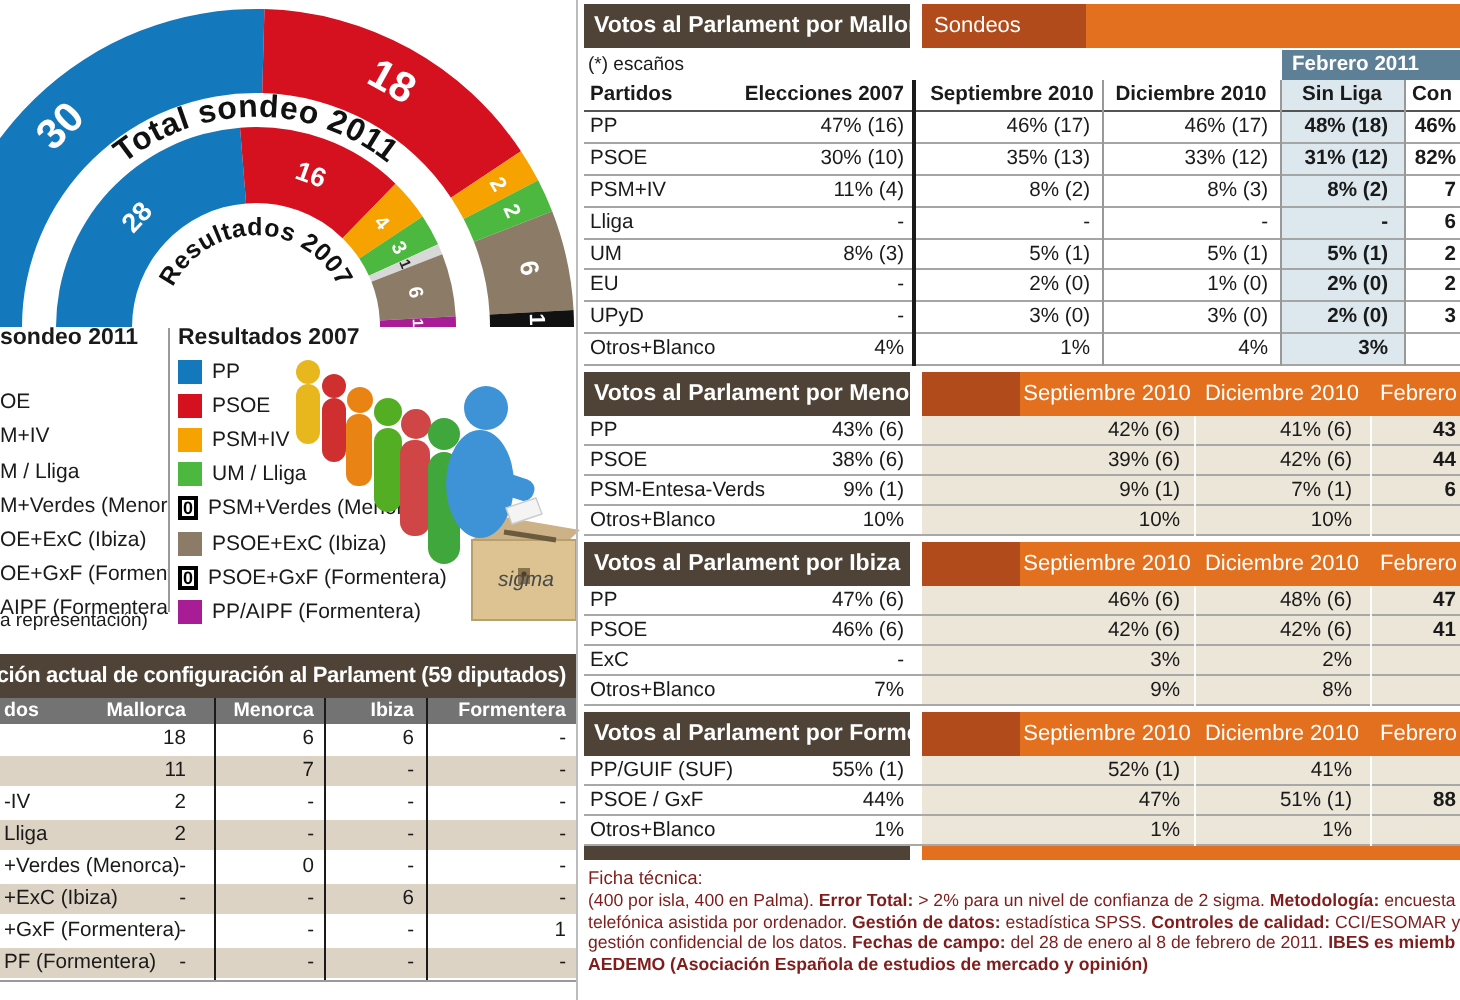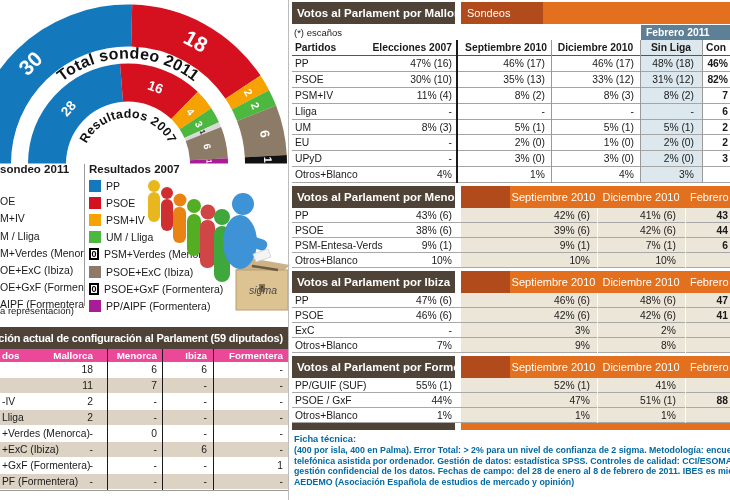--- a/index.html
+++ b/index.html
@@ -19,21 +19,21 @@
   .zbox{width:10px;height:12px;border:2px solid #000;background:#fff;font-size:9px;font-weight:800;
         line-height:9px;text-align:center;color:#000;padding:0;}
   #lg-div{position:absolute;left:84px;top:164px;width:1px;height:142px;background:#9a9a9a;}
   #footnote{position:absolute;left:0;top:305px;font-size:9.5px;}
   #mabb{position:absolute;left:249px;top:284px;font-size:10.5px;font-style:italic;color:#4a4a4a;}
 
   
   #lt-title{position:absolute;left:0;top:327px;width:288px;height:22px;background:#4f4337;overflow:hidden;}
   #lt-title span{position:absolute;right:5px;top:0;line-height:22px;color:#fff;font-weight:bold;
                  font-size:11px;letter-spacing:-0.2px;white-space:nowrap;}
-  #lt-hdr{position:absolute;left:0;top:349px;width:288px;height:13px;background:#ec4899;}
+  #lt-hdr{position:absolute;left:0;top:349px;width:288px;height:13px;background:#737373;}
   #lt-hdr span{position:absolute;top:0;line-height:13px;font-size:9.8px;font-weight:bold;color:#fff;white-space:nowrap;}
   #lt-rows{position:absolute;left:0;top:362px;width:288px;border-bottom:1px solid #9a9a9a;}
   .ltrow{position:relative;height:16px;border-bottom:1px solid #fff;}
   .ltrow:nth-child(even){background:#dcd3c4;}
   .ltrow span{position:absolute;top:0;line-height:15px;font-size:10.3px;white-space:nowrap;}
   .lt-lbl{left:2px;}
   .lt-m{right:195px;} .lt-me{right:131px;} .lt-i{right:81px;} .lt-f{right:5px;}
   .lt-vline{position:absolute;top:349px;width:1px;height:141px;background:#1a1a1a;z-index:2;}
 
   #panel-div{position:absolute;left:288px;top:0;width:1px;height:500px;background:#bcbcbc;}
@@ -57,32 +57,32 @@
   #m-subhdr span{position:absolute;top:0;line-height:15px;font-size:10.3px;font-weight:bold;white-space:nowrap;}
   .sh-part{left:3px;} .sh-el{right:278px;}
   .sh-s{left:169px;width:90px;text-align:center;}
   .sh-d{left:259px;width:89px;text-align:center;}
   .sh-sl{left:348px;width:62px;text-align:center;}
   .sh-con{left:414px;}
   #m-rows{position:absolute;left:0;top:56px;width:438px;z-index:1;}
   .mrow{position:relative;height:15.875px;border-bottom:1px solid #a5a5a5;}
   .cell{position:absolute;top:0;line-height:15px;font-size:10.3px;white-space:nowrap;}
   .c-lbl{left:3px;} .c-el{right:278px;} .c-s{right:185px;} .c-d{right:96px;}
-  .c-sl{right:36px;font-weight:normal;} .c-con{right:2px;font-weight:bold;}
+  .c-sl{right:36px;font-weight:bold;} .c-con{right:2px;font-weight:bold;}
   .vl{position:absolute;top:40px;height:143px;z-index:3;}
   #vl-black{left:164px;width:2px;background:#1a1a1a;}
   .vl-gray{width:1px;background:#999;}
   .irows{position:absolute;left:0;width:438px;}
   .irow{position:relative;height:15px;border-bottom:1px solid #a8a8a8;z-index:1;}
   .beige{position:absolute;left:169px;right:0;top:0;bottom:0;background:#ece6d9;z-index:0;}
   .wline{position:absolute;top:0;bottom:0;width:1px;background:rgba(255,255,255,0.9);z-index:2;}
   .i-s{right:140px;} .i-d{right:54px;} .i-f{right:2px;font-weight:bold;text-align:right;}
   .endbar-b{position:absolute;left:0;top:423px;width:163px;height:7px;background:#4f4337;}
   .endbar-o{position:absolute;left:169px;right:0;top:423px;height:7px;background:#e2701f;}
-  #ficha{position:absolute;left:2px;top:433px;width:436px;color:#0369a1;font-weight:bold;}
+  #ficha{position:absolute;left:2px;top:433px;width:436px;color:#7f1d1d;}
   #ficha-title{font-size:9.3px;line-height:12px;}
   .fl{font-size:8.8px;line-height:10.6px;white-space:nowrap;}
 </style>
 </head>
 <body>
 
 <div id="stage">
 
   <svg id="donut" class="abs" style="left:0;top:0" width="290" height="168" viewBox="0 0 290 168">
       <path d="M-31 163.49999999999997A159 159 0 0 1 132.2326629086062 4.556347831371028L131.11460100821967 46.54146349855604A117 117 0 0 0 11 163.49999999999997Z" fill="#1478bd"></path>

